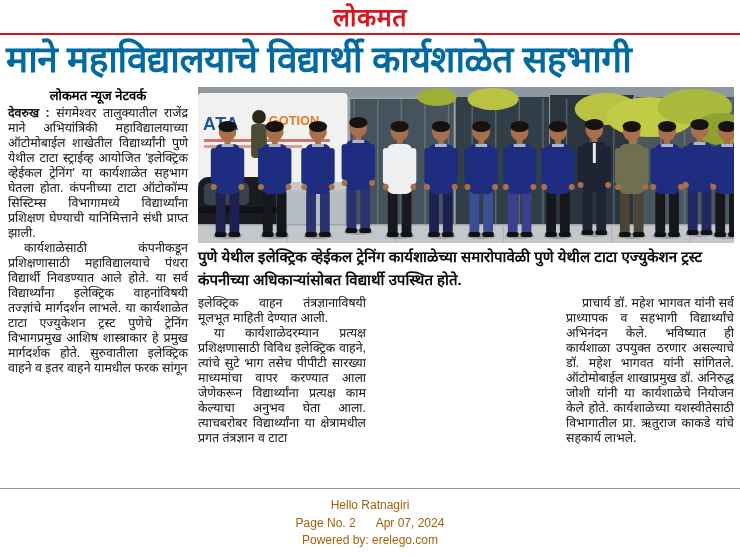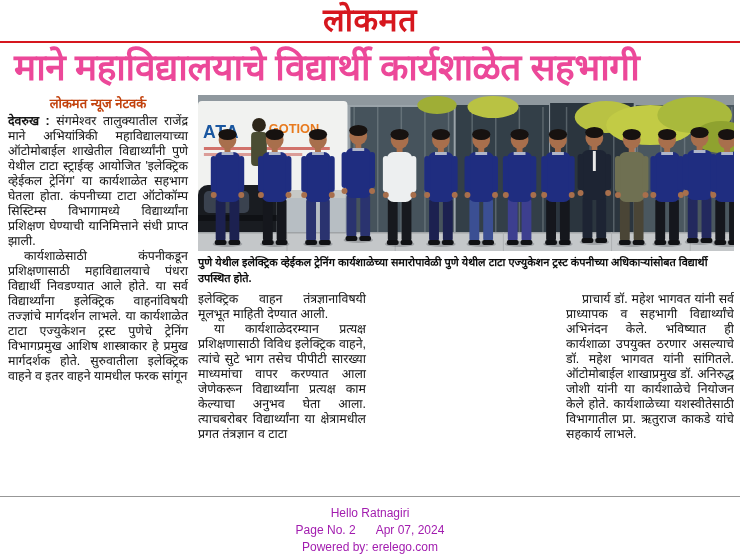--- a/index.html
+++ b/index.html
@@ -1,36 +1,36 @@
 <!DOCTYPE html>
 <html><head>
 <meta charset="utf-8">
 <style>
   html,body{margin:0;padding:0;background:#ffffff;}
   .page{
     width:740px;height:558px;overflow:hidden;position:relative;background:#fff;
     font-family:"Liberation Sans","DejaVu Sans",sans-serif;color:#111;
   }
   .masthead{text-align:center;padding:4px 0 3px;border-bottom:2px solid #d6171e;}
-  .logo{display:inline-block;color:#d6171e;font-weight:bold;font-size:32px;line-height:1.05;letter-spacing:0.5px;}
+  .logo{display:inline-block;color:#d6171e;font-weight:bold;font-size:25px;line-height:1.05;letter-spacing:0.5px;}
   .headline{
-    font-size:37px;font-weight:800;line-height:1.3;color:#ec4899;
-    padding:1px 6px 0 14px;white-space:nowrap;overflow:hidden;letter-spacing:-0.5px;
+    font-size:37px;font-weight:800;line-height:1.3;color:#0369a1;
+    padding:1px 6px 0 6px;white-space:nowrap;overflow:hidden;letter-spacing:-0.5px;
   }
   .body-grid{display:flex;gap:10px;padding:3px 6px 0 8px;height:398px;overflow:hidden;}
   .col1{width:180px;flex:none;font-size:12.4px;line-height:15px;text-align:justify;color:#141414;}
-  .byline{font-weight:bold;text-align:center;font-size:13px;margin:1px 0 3px;color:#c2410c;}
+  .byline{font-weight:bold;text-align:center;font-size:13px;margin:1px 0 3px;color:#000000;}
   .col1 p,.subcol p{margin:0;}
   .ind{text-indent:16px;}
   .right{flex:1;display:flex;flex-direction:column;min-width:0;}
   .photo{width:100%;height:156px;flex:none;display:block;background:#b7bec3;}
-  .caption{font-weight:bold;font-size:11px;line-height:1.5;margin:3px 0 5px;color:#0c0c0c;}
+  .caption{font-weight:bold;font-size:15px;line-height:1.5;margin:3px 0 5px;color:#0c0c0c;}
   .subcols{display:flex;gap:16px;flex:1;overflow:hidden;font-size:12.4px;line-height:15px;text-align:justify;color:#141414;}
   .subcol{flex:1;min-width:0;}
-  .footer{border-top:1px solid #979797;margin-top:3px;padding-top:8px;text-align:center;font-size:12px;line-height:1.45;color:#a21caf;}
+  .footer{border-top:1px solid #979797;margin-top:3px;padding-top:8px;text-align:center;font-size:12px;line-height:1.45;color:#a16207;}
   .footer .sp{display:inline-block;width:20px;}
 </style>
 </head>
 <body>
 
 <div class="page">
 
   <div class="masthead">
     <span class="logo">लोकमत</span>
   </div>

